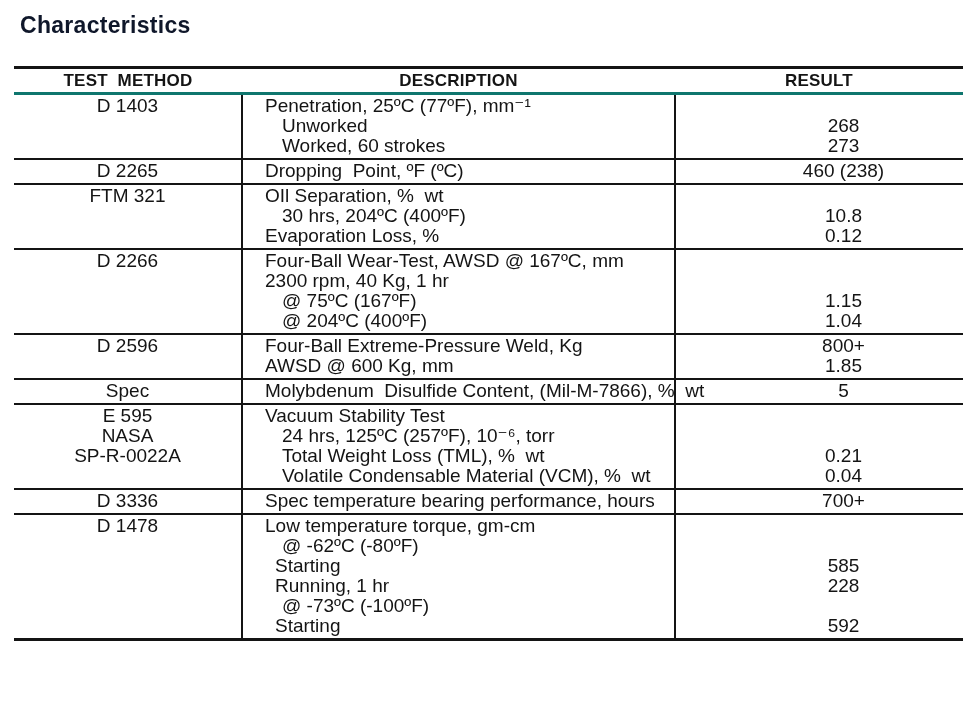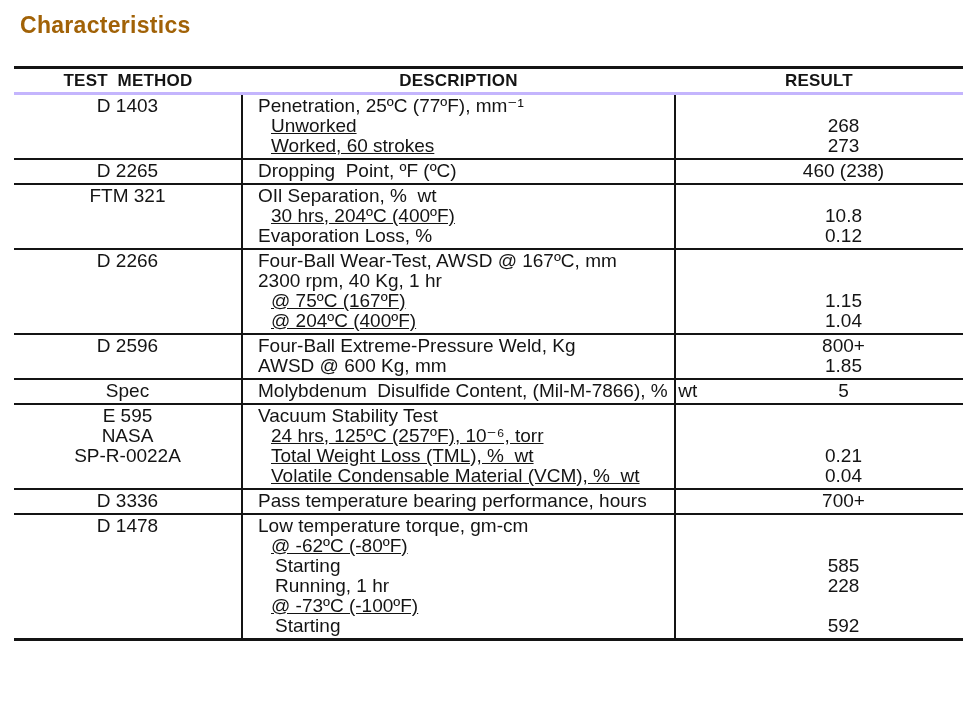--- a/index.html
+++ b/index.html
@@ -11,34 +11,34 @@
     font-family: "Liberation Sans", "DejaVu Sans", sans-serif;
     color: #141414;
   }
   .page { width: 979px; height: 704px; position: relative; }
   h1.doc-title {
     margin: 10px 0 0 20px;
     font-size: 23px;
     line-height: 30px;
     font-weight: bold;
     letter-spacing: 0.3px;
-    color: #a16207;
+    color: #0f172a;
   }
   table.char-table {
     border-collapse: collapse;
     table-layout: fixed;
     margin: 26px 0 0 14px;
     width: 949px;
     border-top: 3px solid #141414;
     border-bottom: 3px solid #141414;
   }
   .char-table col.c-method { width: 228px; }
   .char-table col.c-desc   { width: 433px; }
   .char-table col.c-result { width: 288px; }
-  .char-table thead tr { border-bottom: 3px solid #c4b5fd; margin-top: 23px; }
+  .char-table thead tr { border-bottom: 3px solid #0f766e; margin-top: 23px; }
   .char-table th {
     height: 26px;
     padding: 0 2px;
     font-size: 17px;
     font-weight: bold;
     text-align: center;
     vertical-align: middle;
     white-space: pre;
     letter-spacing: 0.2px;
   }
@@ -49,22 +49,22 @@
     font-size: 19px;
   }
   .char-table td.cell-desc { border-left: 2px solid #141414; border-right: 2px solid #141414; }
   .line {
     min-height: 20px;
     line-height: 20px;
     white-space: pre;
   }
   .cell-method .line { text-align: center; }
   .cell-result .line { text-align: center; padding-left: 48px; }
-  .cell-desc .ind0 { padding-left: 15px; }
-  .cell-desc .ind1 { padding-left: 28px; text-decoration: underline; }
+  .cell-desc .ind0 { padding-left: 22px; }
+  .cell-desc .ind1 { padding-left: 39px; }
   .cell-desc .ind2 { padding-left: 32px; }
 </style>
 </head>
 <body>
 
 <div class="page">
   <h1 class="doc-title">Characteristics</h1>
 
   <table class="char-table">
     <colgroup>
@@ -179,21 +179,21 @@
             <div class="line"></div>
             <div class="line">0.21</div>
             <div class="line">0.04</div>
           </td>
         </tr>
         <tr>
           <td class="cell-method">
             <div class="line">D 3336</div>
           </td>
           <td class="cell-desc">
-            <div class="line ind0">Pass temperature bearing performance, hours</div>
+            <div class="line ind0">Spec temperature bearing performance, hours</div>
           </td>
           <td class="cell-result">
             <div class="line">700+</div>
           </td>
         </tr>
         <tr>
           <td class="cell-method">
             <div class="line">D 1478</div>
           </td>
           <td class="cell-desc">

